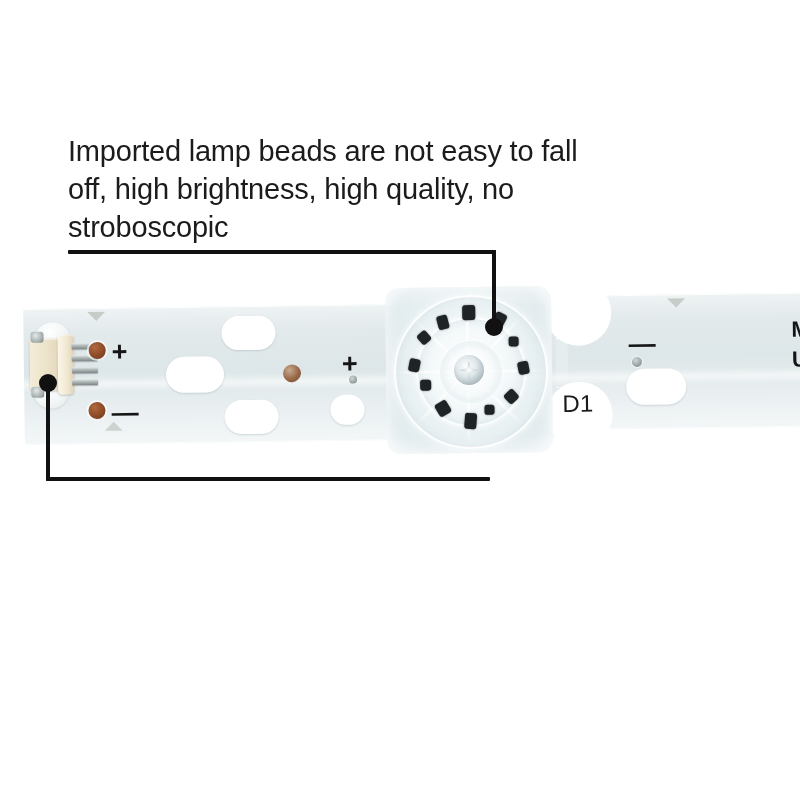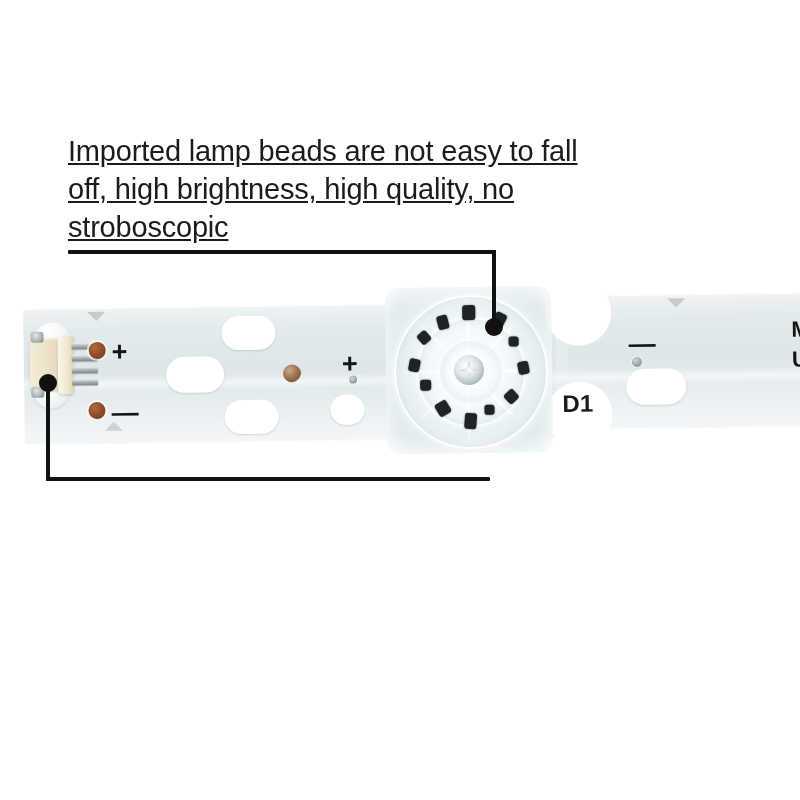--- a/index.html
+++ b/index.html
@@ -17,21 +17,21 @@
   .caption{
     position:absolute;
     color:#1b1b1b;
     font-size:29px;
     line-height:38px;
     font-weight:400;
     letter-spacing:-0.2px;
     white-space:pre-line;
     font-family:"Liberation Sans","DejaVu Sans",sans-serif;
   }
-  #caption-top{left:68px;top:132px;width:540px;text-decoration:underline;}
+  #caption-top{left:68px;top:132px;width:540px;}
   #caption-bottom{left:47px;top:490px;width:520px;}
 
   
   .leader-h{position:absolute;background:#111;height:4px;border-radius:1px;}
   .leader-v{position:absolute;background:#111;width:4px;border-radius:1px;}
   .leader-dot{position:absolute;background:#111;border-radius:50%;}
 
   #leader-top-h{left:68px;top:250px;width:428px;}
   #leader-top-v{left:492px;top:250px;height:76px;}
   #leader-top-dot{left:485px;top:318px;width:18px;height:18px;}
@@ -275,21 +275,21 @@
         <div class="lens-chip" style="left:22px;top:72px;width:13px;height:11px;transform:rotate(-78deg);"></div>
         <div class="lens-chip" style="left:33px;top:44px;width:11px;height:12px;transform:rotate(-40deg);"></div>
         <div class="lens-chip" style="left:52px;top:28px;width:11px;height:14px;transform:rotate(-14deg);"></div>
 
         <div id="lens-core"></div>
         <div id="lens-core-star"></div>
       </div>
 
       <div class="silk silk-minus" style="left:629px;top:58px;">—</div>
       <div class="via" style="left:632px;top:84px;width:10px;height:10px;"></div>
-      <div class="silk silk-label" style="left:562px;top:118px;font-weight:bold;">D1</div>
+      <div class="silk silk-label" style="left:562px;top:118px;">D1</div>
 
       <div class="edge-text" style="left:792px;top:48px;width:9px;">M</div>
       <div class="edge-text" style="left:792px;top:78px;width:9px;">U</div>
 
     </div>
   </div>
 
   <div class="leader-h" id="leader-top-h"></div>
   <div class="leader-v" id="leader-top-v"></div>
   <div class="leader-dot" id="leader-top-dot"></div>

